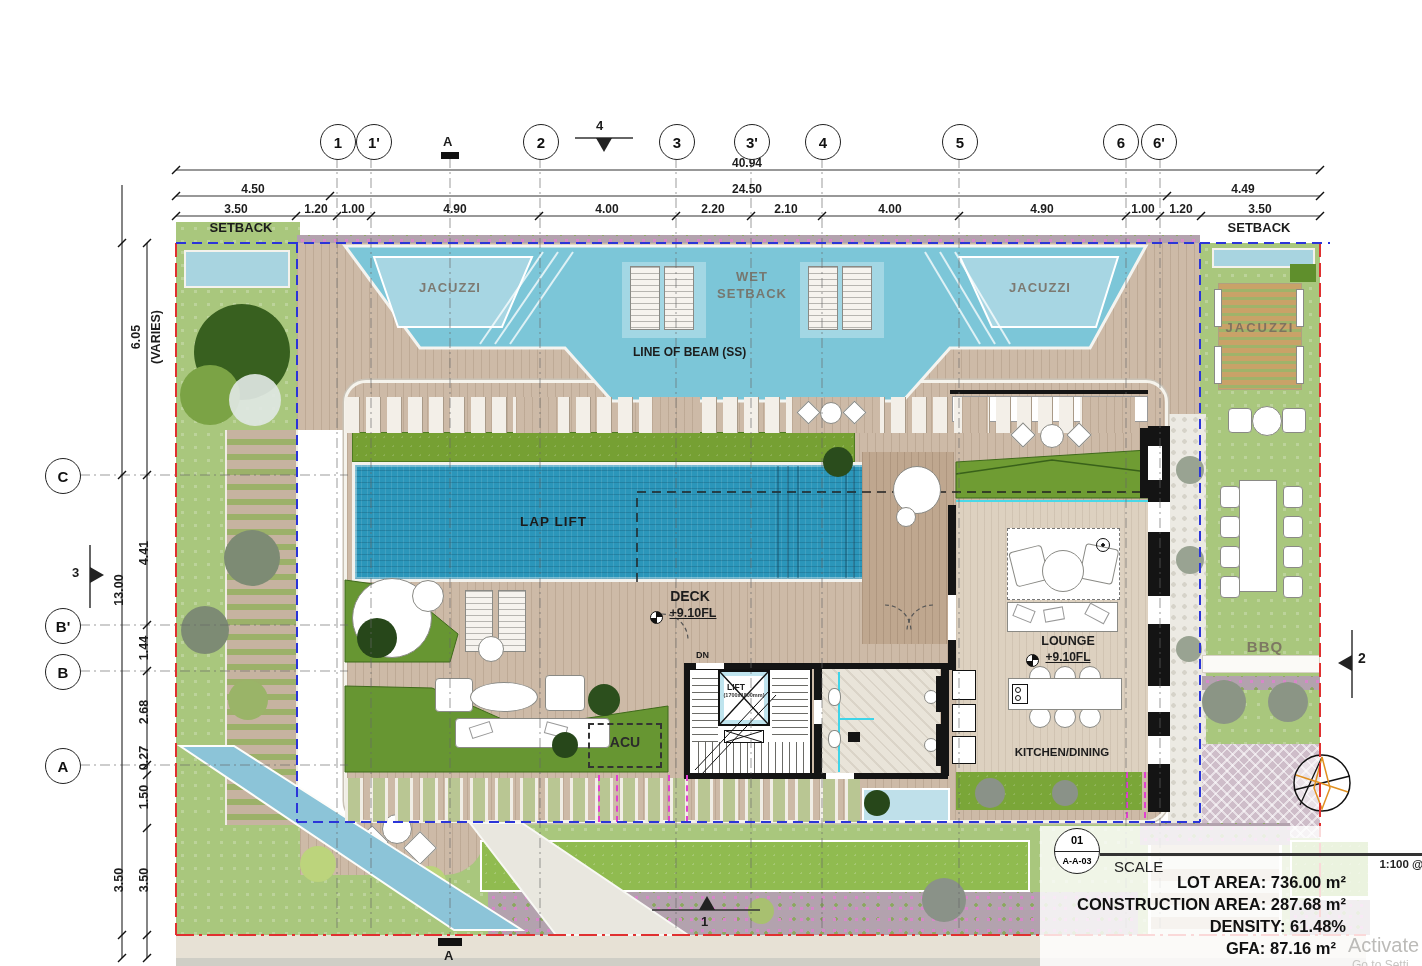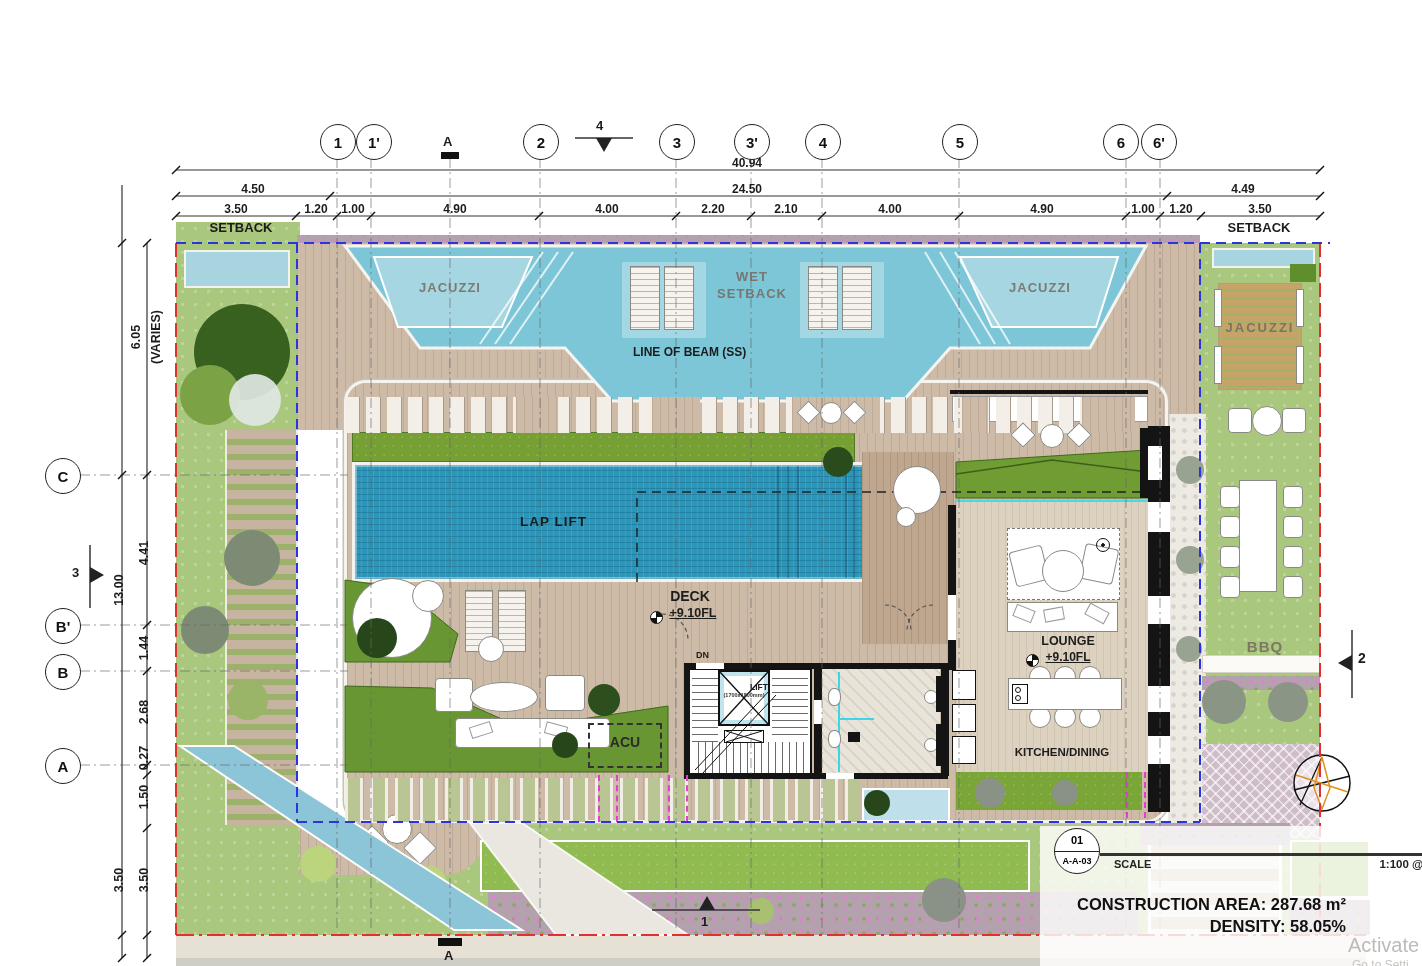--- a/index.html
+++ b/index.html
@@ -451,32 +451,34 @@
   <div class="lbl" style="left:520px;top:514px;font-size:13.5px;letter-spacing:1px;">LAP LIFT</div>
   <div class="lbl" style="left:660px;top:588px;width:60px;text-align:center;font-size:14px;">DECK</div>
   <div class="lbl" style="left:662px;top:606px;width:62px;text-align:center;font-size:12.5px;text-decoration:underline;">+9.10FL</div>
   <div class="levelsym" style="left:650px;top:611px;"></div>
   <div class="lbl" style="left:1036px;top:634px;width:64px;text-align:center;font-size:12.5px;">LOUNGE</div>
   <div class="lbl" style="left:1036px;top:650px;width:64px;text-align:center;font-size:12px;text-decoration:underline;">+9.10FL</div>
   <div class="levelsym" style="left:1026px;top:654px;"></div>
   <div class="lbl" style="left:1000px;top:746px;width:124px;text-align:center;font-size:11.5px;">KITCHEN/DINING</div>
   <div class="lbl" style="left:592px;top:734px;width:66px;text-align:center;font-size:14px;color:#2b2b2b;">ACU</div>
   <div class="lbl" style="left:696px;top:650px;font-size:9px;">DN</div>
-  <div class="lbl" style="left:720px;top:682px;width:48px;text-align:right;font-size:8.5px;">LIFT</div>
+  <div class="lbl" style="left:720px;top:682px;width:32px;text-align:center;font-size:8.5px;">LIFT</div>
   <div class="lbl" style="left:714px;top:692px;width:60px;text-align:center;font-size:5.5px;color:#333;">(1700x1800mm)</div>
   <div class="lbl room" style="left:1215px;top:320px;width:90px;font-size:13px;letter-spacing:2px;">JACUZZI</div>
   <div class="lbl room" style="left:1235px;top:638px;width:60px;font-size:15px;letter-spacing:1px;">BBQ</div>
 
   <div class="titleblock abs" style="left:1040px;top:826px;width:382px;height:140px;background:rgba(255,255,255,.82);">
     <div class="abs" style="left:14px;top:2px;width:46px;height:46px;border:1.6px solid #222;border-radius:50%;background:#fff;text-align:center;">
       <div style="font-size:11px;font-weight:bold;line-height:22px;border-bottom:1.6px solid #222;">01</div>
       <div style="font-size:9px;font-weight:bold;line-height:18px;">A-A-03</div>
     </div>
     <div class="abs" style="left:60px;top:27px;width:338px;height:2.5px;background:#333;"></div>
-    <div class="abs" style="left:74px;top:32px;font-size:11px;font-weight:bold;color:#222;">SCALE</div>
+    <div class="abs" style="left:74px;top:32px;font-size:15px;font-weight:normal;color:#222;">SCALE</div>
     <div class="abs" style="left:240px;top:32px;width:158px;text-align:right;font-size:11.5px;font-weight:bold;color:#222;">1:100 @A3</div>
+    <div class="abs" style="left:0px;top:47px;width:306px;text-align:right;font-size:16.5px;font-weight:bold;color:#111;">LOT AREA: 736.00 m²</div>
     <div class="abs" style="left:0px;top:69px;width:306px;text-align:right;font-size:16.5px;font-weight:bold;color:#111;">CONSTRUCTION AREA: 287.68 m²</div>
-    <div class="abs" style="left:0px;top:91px;width:306px;text-align:right;font-size:16.5px;font-weight:bold;color:#111;">DENSITY: 58.05%</div>
+    <div class="abs" style="left:0px;top:91px;width:306px;text-align:right;font-size:16.5px;font-weight:bold;color:#111;">DENSITY: 61.48%</div>
+    <div class="abs" style="left:0px;top:113px;width:296px;text-align:right;font-size:16.5px;font-weight:bold;color:#111;">GFA: 87.16 m²</div>
     <div class="abs" style="left:308px;top:108px;font-size:20px;color:#bcbbb8;">Activate</div>
     <div class="abs" style="left:312px;top:132px;font-size:12px;color:#c6c5c2;">Go to Setti</div>
   </div>
 
 </div>
 
 </body></html>

